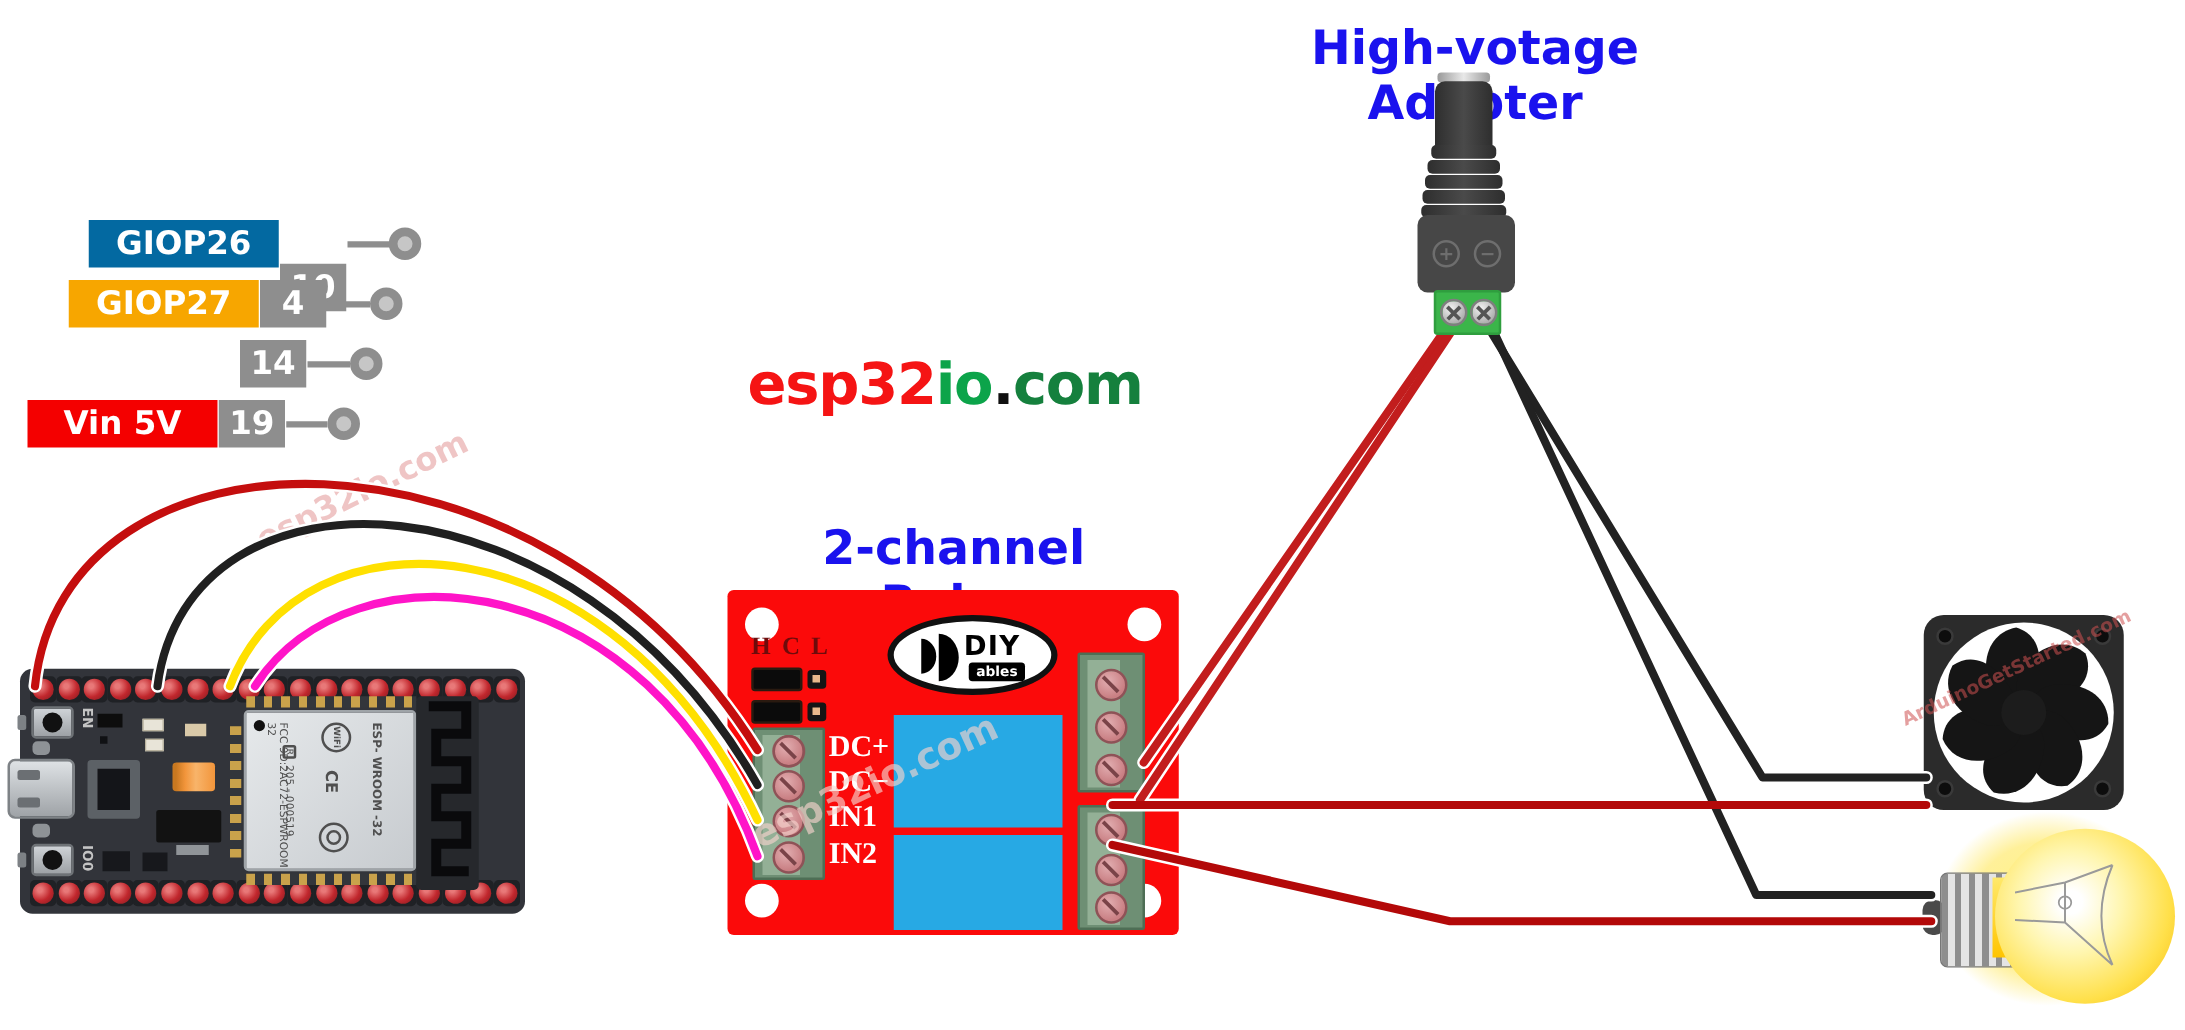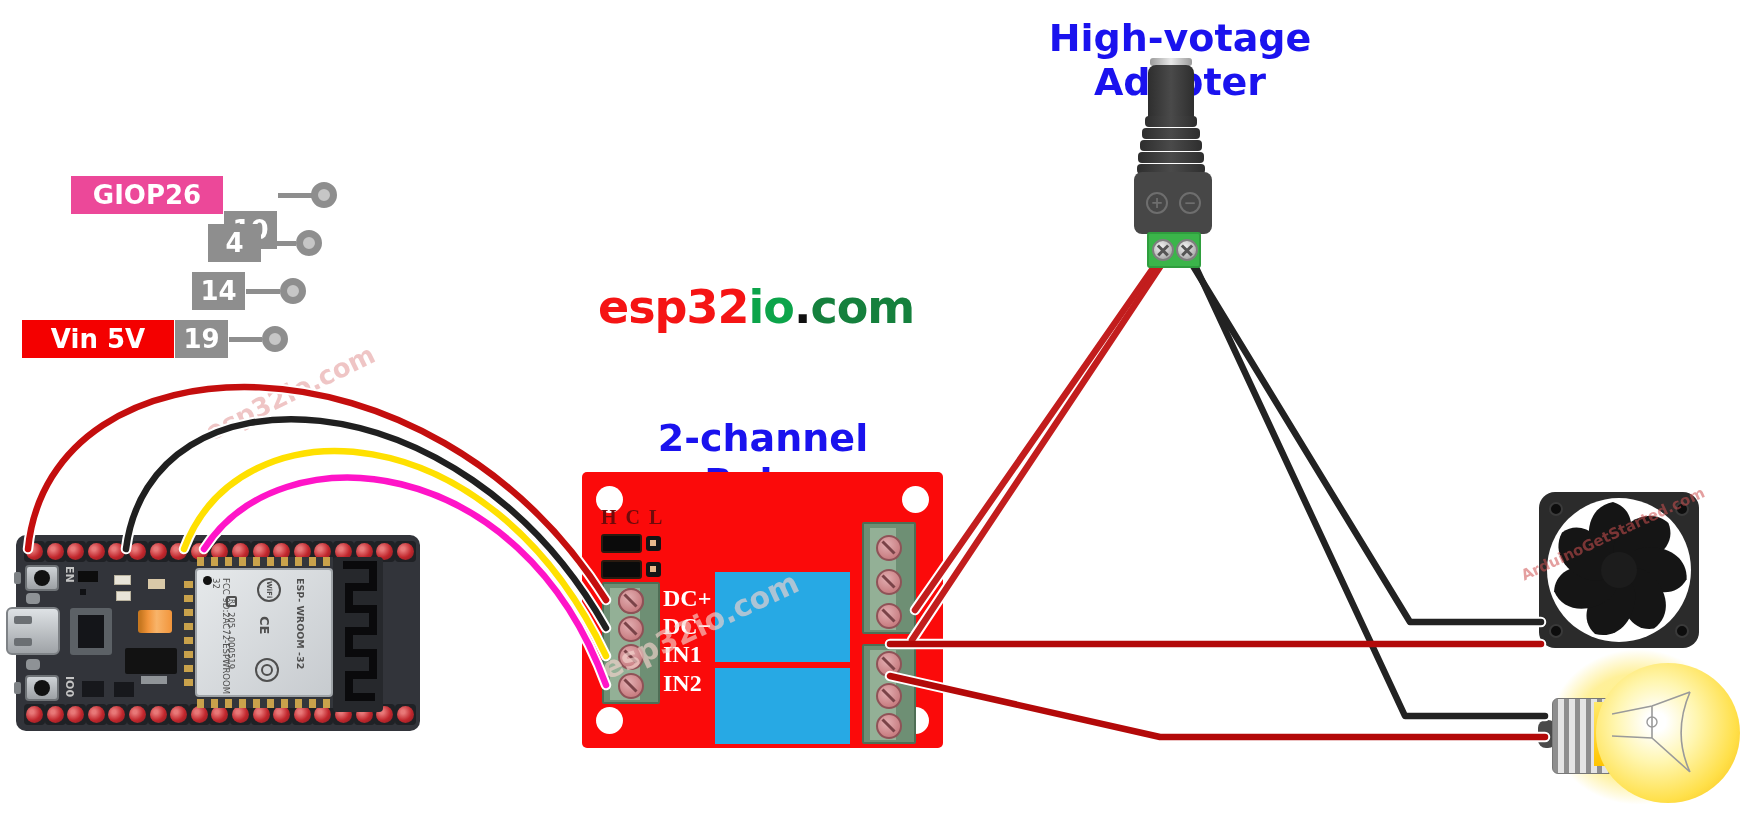--- a/index.html
+++ b/index.html
@@ -8,21 +8,21 @@
   .abs{position:absolute;}
 
   
   .title{position:absolute;font-weight:bold;font-size:38px;color:#1A12EE;text-align:center;letter-spacing:0px;}
   .logo{position:absolute;left:598px;top:280px;font-size:46px;font-weight:bold;letter-spacing:-1px;}
   .logo .p1{color:#F51414}.logo .p2{color:#0CA44A}.logo .pd{color:#101010}.logo .p3{color:#15803d}
 
   
   .lbox{position:absolute;width:152px;height:38px;color:#fff;font-weight:bold;font-size:26px;
         display:flex;align-items:center;justify-content:center;}
-  .c-pink{background:#ec4899}.c-amber{background:#F7A600}.c-black{background:#000}.c-red{background:#F40000}
+  .c-pink{background:#0369a1}.c-amber{background:#F7A600}.c-black{background:#000}.c-red{background:#F40000}
   .nbox{position:absolute;width:53px;height:38px;background:#8E8E8E;color:#fff;font-weight:bold;font-size:26px;
         display:flex;align-items:center;justify-content:center;}
   .stub{position:absolute;height:5px;background:#8E8E8E;}
   .lcircle{position:absolute;width:26px;height:26px;border-radius:50%;background:#C6C6C6;border:7px solid #8E8E8E;box-sizing:border-box;}
 
   
   .wm{position:absolute;font-weight:bold;text-align:center;z-index:4;pointer-events:none;}
 
   
   #esp{position:absolute;left:16px;top:535px;width:404px;height:196px;background:#32343A;border-radius:10px;z-index:2;}
@@ -109,20 +109,21 @@
   <div class="title" style="left:597px;top:416px;width:332px;">2-channel Relay</div>
   <div class="logo">
     <span class="p1">esp32</span><span class="p2">io</span><span class="pd">.</span><span class="p3">com</span>
   </div>
 
   <div class="lbox c-pink" style="left:71px;top:176px;">GIOP26</div>
   <div class="nbox" style="left:224px;top:176px;margin-top:35px;">10</div>
   <div class="stub" style="left:278px;top:193px;width:34px;"></div>
   <div class="lcircle" style="left:311px;top:182px;"></div>
 
+  <div class="lbox c-amber" style="left:55px;top:224px;">GIOP27</div>
   <div class="nbox" style="left:208px;top:224px;">4</div>
   <div class="stub" style="left:262px;top:241px;width:34px;"></div>
   <div class="lcircle" style="left:296px;top:230px;"></div>
 
   <div class="nbox" style="left:192px;top:272px;">14</div>
   <div class="stub" style="left:246px;top:289px;width:34px;"></div>
   <div class="lcircle" style="left:280px;top:278px;"></div>
 
   <div class="lbox c-red" style="left:22px;top:320px;">Vin 5V</div>
   <div class="nbox" style="left:175px;top:320px;">19</div>
@@ -247,20 +248,28 @@
     <div class="rscrew" style="left:36px;top:172px;"></div>
     <div class="rscrew" style="left:36px;top:201px;"></div>
     <div class="rscrew" style="left:294px;top:63px;"></div>
     <div class="rscrew" style="left:294px;top:97px;"></div>
     <div class="rscrew" style="left:294px;top:131px;"></div>
     <div class="rscrew" style="left:294px;top:179px;"></div>
     <div class="rscrew" style="left:294px;top:211px;"></div>
     <div class="rscrew" style="left:294px;top:241px;"></div>
   </div>
   <div id="hcl">H C L</div>
+  <div id="diy">
+    <svg width="44" height="44" style="position:absolute;left:14px;top:8px;">
+      <path d="M8,6 A12,14 0 0 1 8,34 Z" fill="#000"></path>
+      <path d="M22,2 A16,19 0 0 1 22,40 Z" fill="#000"></path>
+    </svg>
+    <div class="diy-d">DIY</div>
+    <div class="diy-a">ables</div>
+  </div>
   <div class="termlabel" style="top:585px;">DC+</div>
   <div class="termlabel" style="top:613px;">DC−</div>
   <div class="termlabel" style="top:641px;">IN1</div>
   <div class="termlabel" style="top:670px;">IN2</div>
 
   <div class="wm" style="left:180px;top:378px;width:220px;font-size:26px;color:rgba(225,150,150,0.55);transform:rotate(-26deg);">esp32io.com</div>
   <div class="wm" style="left:560px;top:608px;width:280px;font-size:30px;color:rgba(245,210,205,0.65);transform:rotate(-25deg);">esp32io.com</div>
   <div class="wm" style="left:1498px;top:525px;width:230px;font-size:15px;color:rgba(205,80,80,0.55);transform:rotate(-25deg);">ArduinoGetStarted.com</div>
 
   <div id="fan">

